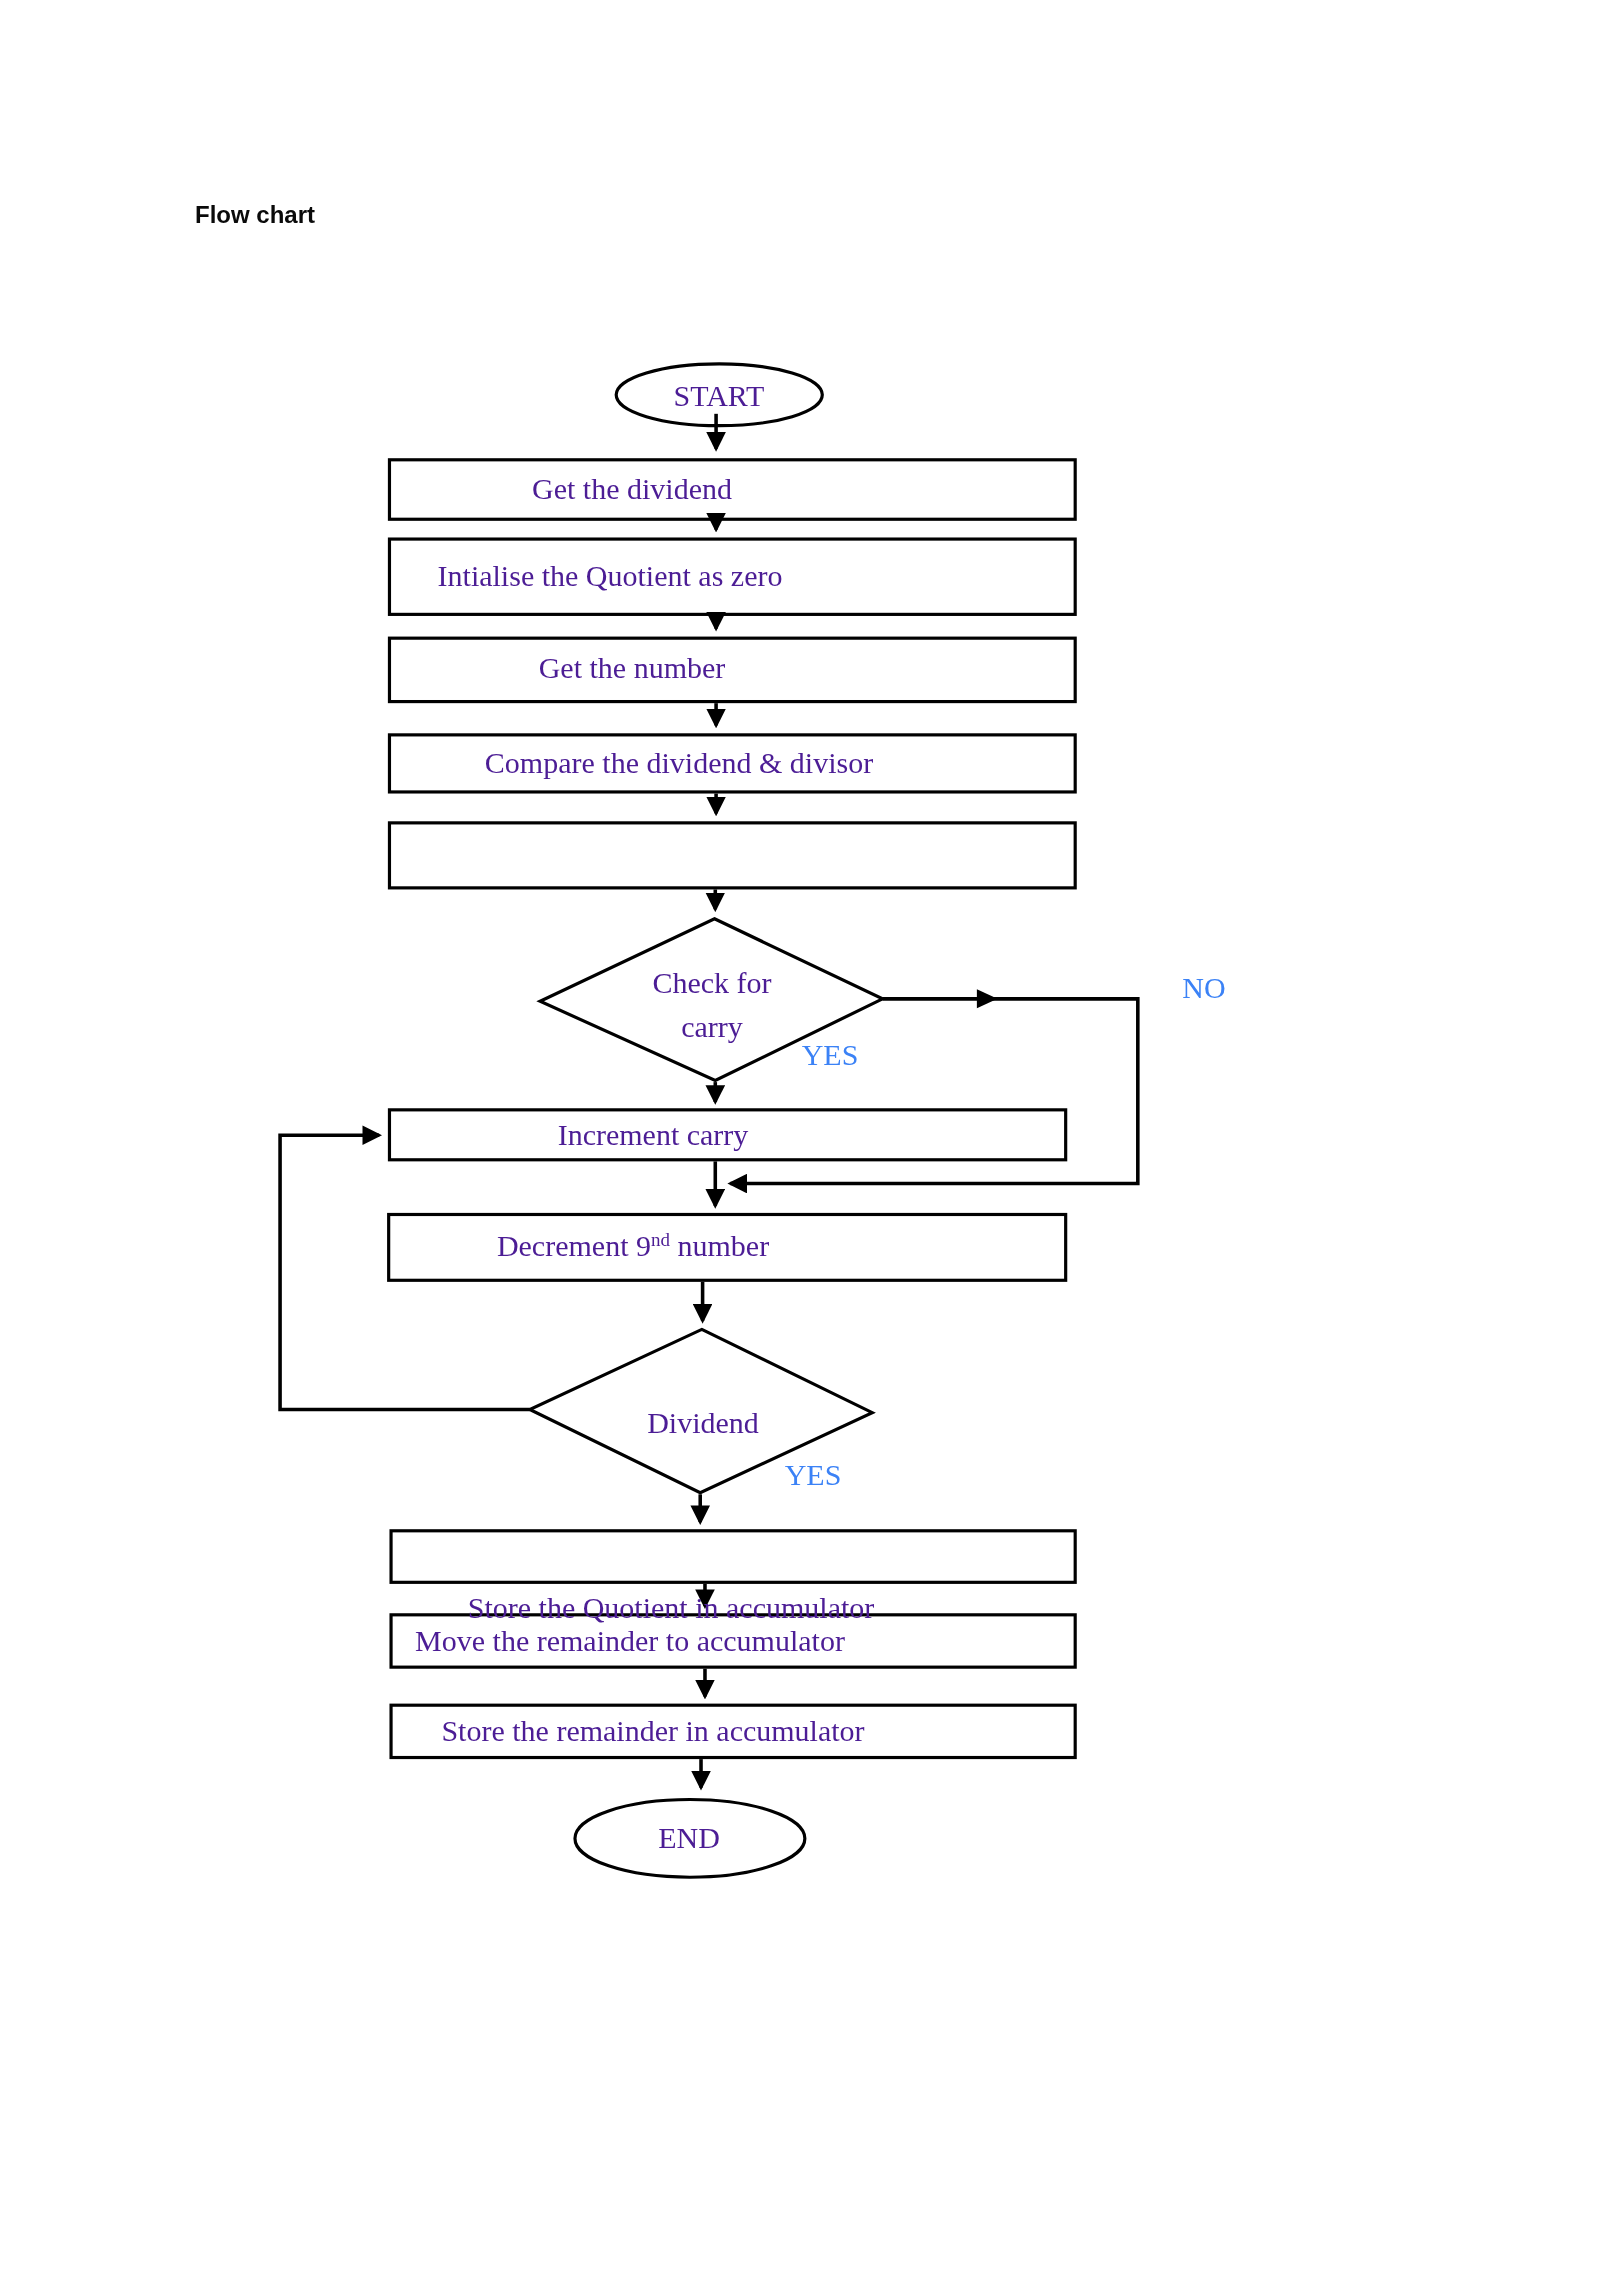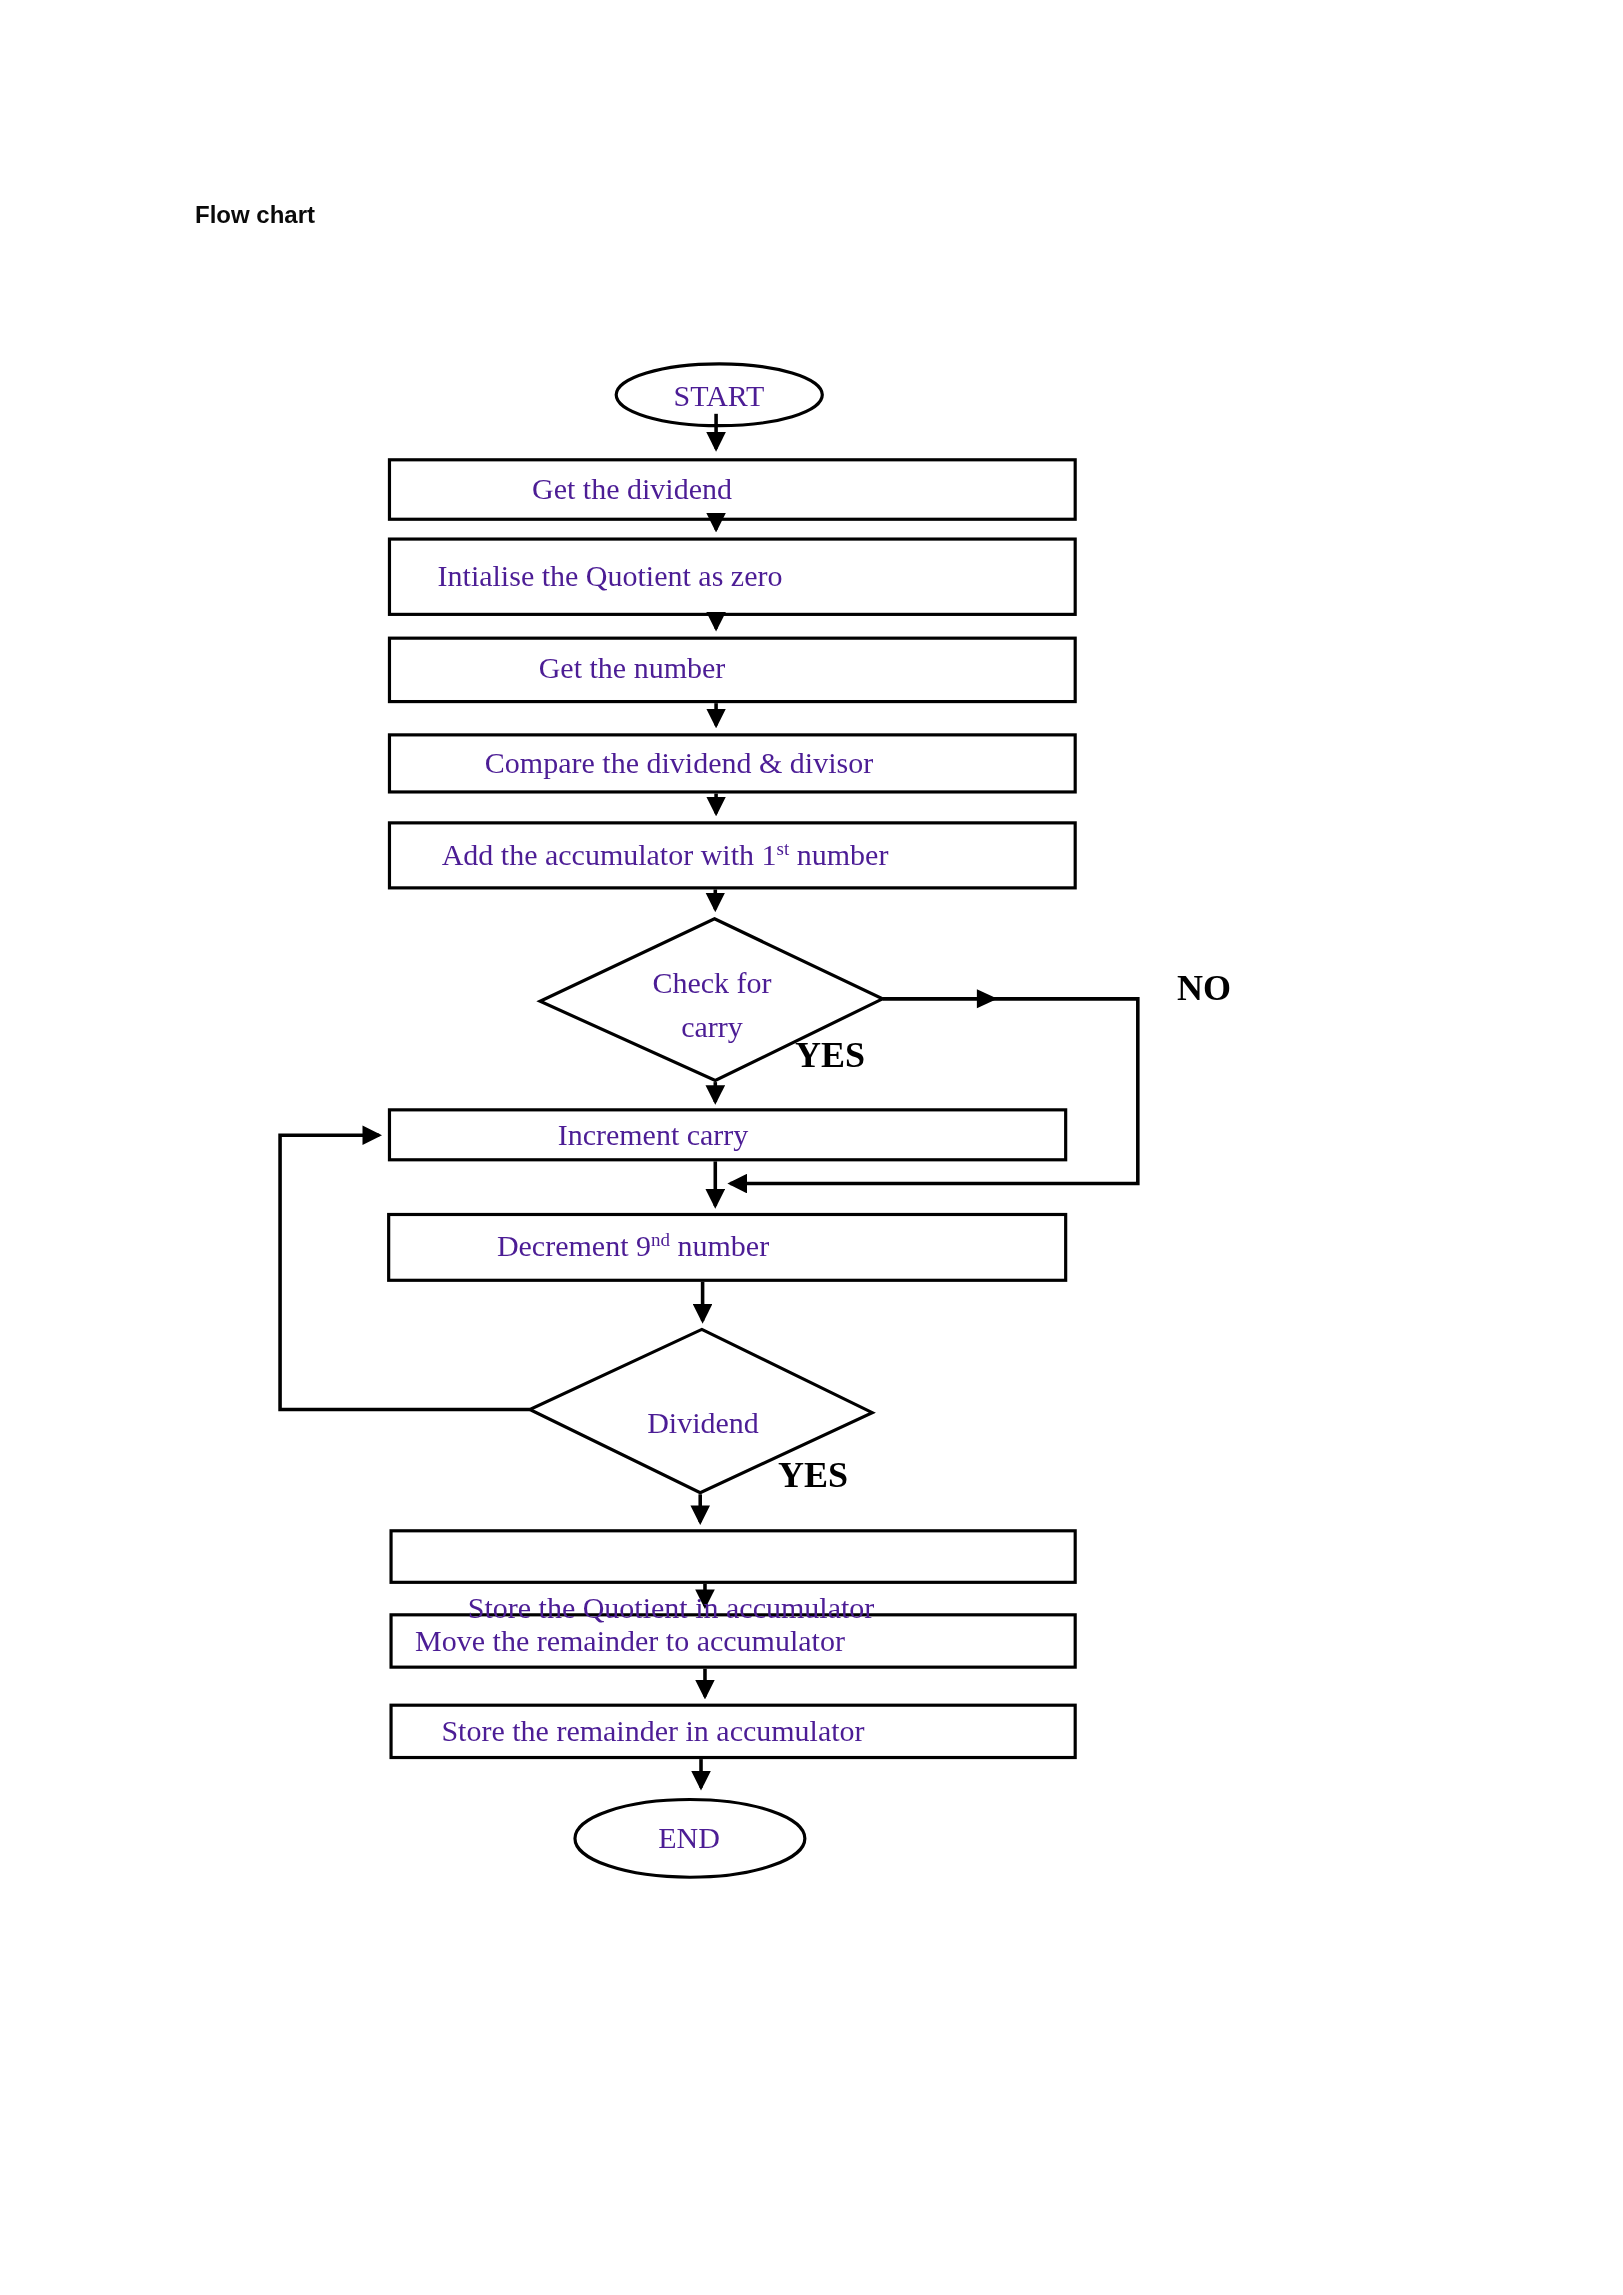--- a/index.html
+++ b/index.html
@@ -34,24 +34,24 @@
     color: #4c1d95;
   }
   .node-label sup {
     font-size: 19px;
     line-height: 0;
     vertical-align: 0.5em;
   }
   .branch-label {
     position: absolute;
     transform: translate(-50%, -50%);
-    font-size: 36px;
-    font-weight: bold;
+    font-size: 30px;
+    font-weight: normal;
     white-space: nowrap;
-    color: #000000;
+    color: #3b82f6;
   }
   svg .shape { fill: none; stroke: #000000; stroke-width: 4px; }
   svg .conn  { fill: none; stroke: #000000; stroke-width: 4.5px; }
   svg .ah    { fill: #000000; stroke: none; }
 </style>
 </head>
 <body>
 
 <div class="canvas">
 
@@ -104,21 +104,20 @@
   <div class="node-label" style="left:719px; top:396px;">START</div>
 
   <div class="node-label" style="left:632px; top:489px;">Get the dividend</div>
 
   <div class="node-label" style="left:610px; top:576px;">Intialise the Quotient as zero</div>
 
   <div class="node-label" style="left:632px; top:668px;">Get the number</div>
 
   <div class="node-label" style="left:679px; top:763px;">Compare the dividend &amp; divisor</div>
 
-  <div class="node-label" style="left:665px; top:855px;"><span>Add the accumulator with 1</span><sup>st</sup><span> number</span></div>
 
   <div class="node-label" style="left:712px; top:983px;">Check for</div>
   <div class="node-label" style="left:712px; top:1027px;">carry</div>
 
   <div class="node-label" style="left:653px; top:1135px;">Increment carry</div>
 
   <div class="node-label" style="left:633px; top:1246px;"><span>Decrement 9</span><sup>nd</sup><span> number</span></div>
 
   <div class="node-label" style="left:703px; top:1393px;margin-top:30px;">Dividend</div>
 

